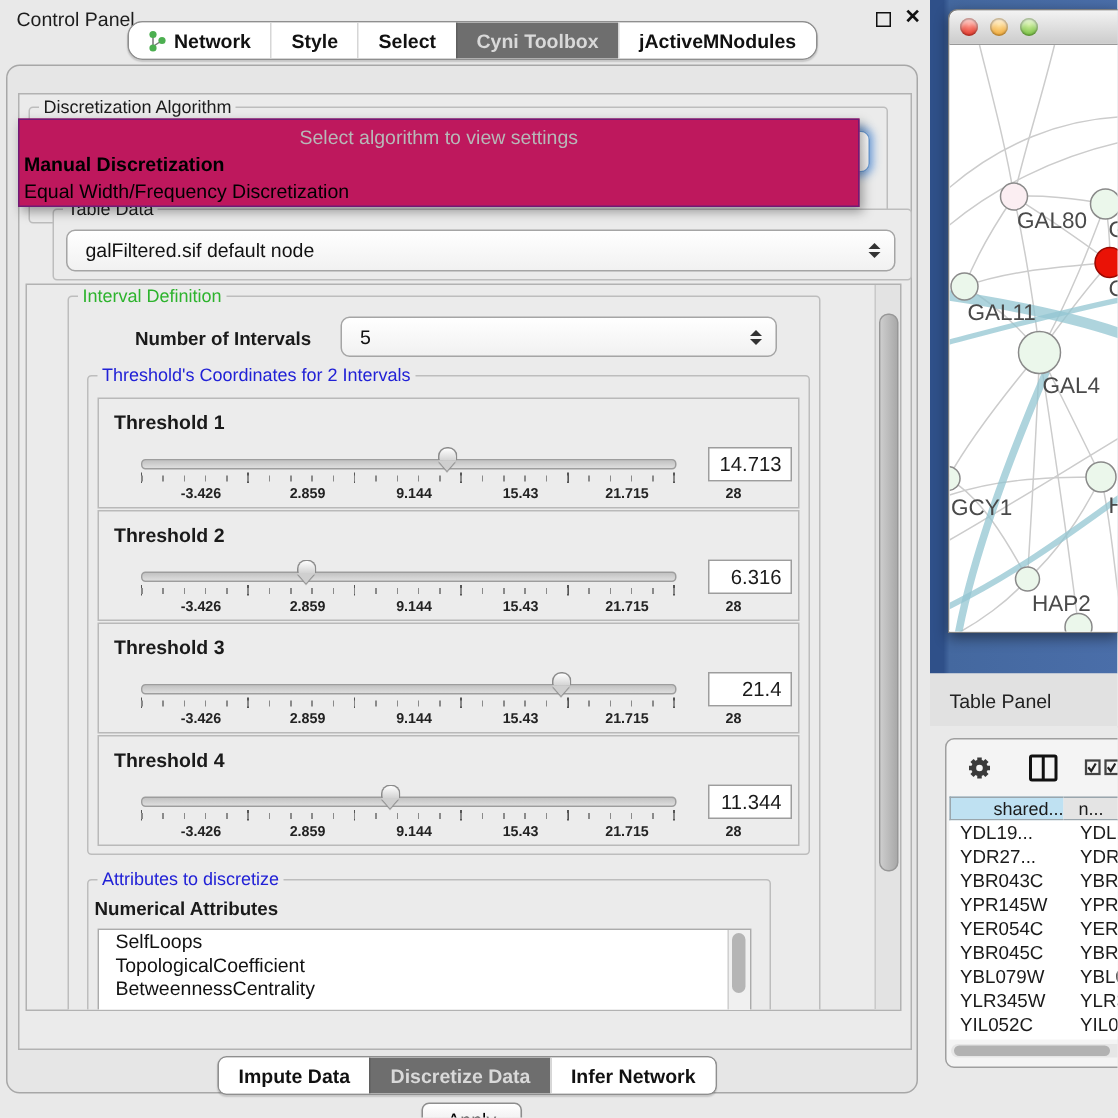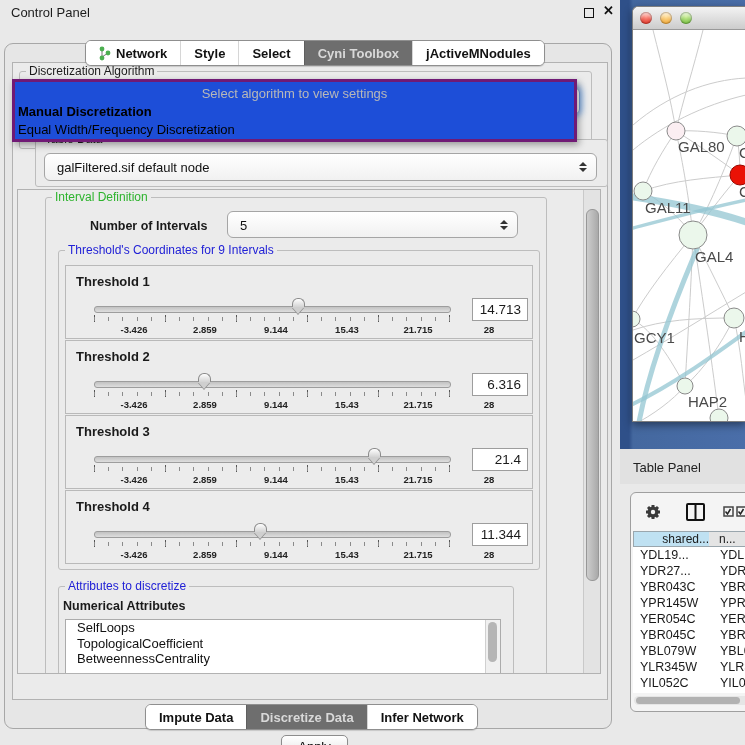--- a/index.html
+++ b/index.html
@@ -13,41 +13,41 @@
   #cp-close{position:absolute;left:603px;top:3px;font-size:13px;font-weight:bold;color:#111;}
   #outer-panel{position:absolute;left:4px;top:43px;width:606px;height:684px;
      border:1px solid #a7a7a7;border-radius:9px;background:#e6e6e6;}
   
   .tabbar{position:absolute;display:flex;height:24px;border:1px solid #8f8f8f;border-radius:6px;
      overflow:hidden;background:#fff;box-shadow:0 1px 1px rgba(0,0,0,.15);z-index:20;}
   .tabseg{display:flex;align-items:center;gap:5px;padding:0 13px;font-size:13px;font-weight:bold;
      color:#111;background:#fff;border-left:1px solid #d6d6d6;cursor:default;white-space:nowrap;}
   .tabseg:first-child{border-left:none;}
   .tabseg.sel{background:#6e6e6e;color:#d9d9d9;border-left-color:#5f5f5f;}
-  #top-tabs{left:85px;top:40px;}
+  #top-tabs{left:85px;top:14px;border-radius:10px;}
   #bottom-tabs{left:145px;top:704px;}
   
   #tab-content{position:absolute;left:12px;top:62px;width:594px;height:636px;
      border:1px solid #b2b2b2;background:#ebebeb;}
   
   .gbox{position:absolute;border:1px solid #bdbdbd;border-radius:3px;background:#ebebeb;}
   .gb-label{position:absolute;top:-8px;left:6px;font-size:12px;background:#ebebeb;padding:0 3px;white-space:nowrap;}
   .gb-green{color:#2db32d;} .gb-blue{color:#2121d6;} .gb-black{color:#1c1c1c;}
   
   .combo{position:absolute;background:linear-gradient(#ffffff,#f1f1f1);border:1px solid #a5a5a5;
      border-radius:6px;font-size:13px;color:#111;}
   .combo .val{position:absolute;left:12px;top:50%;transform:translateY(-50%);white-space:nowrap;text-align:right;}
   .stepper{position:absolute;right:9px;top:50%;transform:translateY(-50%);display:flex;flex-direction:column;gap:2px;}
   .stepper .up{width:0;height:0;border-left:4px solid transparent;border-right:4px solid transparent;border-bottom:4px solid #333;}
   .stepper .dn{width:0;height:0;border-left:4px solid transparent;border-right:4px solid transparent;border-top:4px solid #333;}
   #algo-combo{left:10px;top:15px;right:11px;height:26px;border-color:#6f9ed6;
      box-shadow:0 0 6px 2px rgba(96,150,220,.85);}
   
-  #algo-popup{position:absolute;left:12px;top:79px;width:559px;height:57px;background:#1d4ed8;
-     border:3px solid #701a75;box-shadow:2px 3px 7px rgba(0,0,0,.35);z-index:50;}
+  #algo-popup{position:absolute;left:12px;top:79px;width:559px;height:57px;background:#be185d;
+     border:1px solid #701a75;box-shadow:2px 3px 7px rgba(0,0,0,.35);z-index:50;}
   #popup-placeholder{text-align:center;color:#b8b8b8;font-size:13px;padding-top:4px;height:16px;}
   .popup-item{font-size:13px;padding:1px 2px 0 3px;line-height:17px;color:#000;}
   .popup-item.first{font-weight:bold;}
   
   #viewport{position:absolute;left:16px;top:188px;width:582px;height:483px;border:1px solid #b2b2b2;
      background:#ebebeb;overflow:hidden;}
   #v-scroll{position:absolute;right:0;top:0;bottom:0;width:16px;background:#e3e3e3;border-left:1px solid #c9c9c9;}
   #v-thumb{position:absolute;left:2px;top:19px;width:11px;height:370px;border-radius:6px;
      background:linear-gradient(90deg,#cdcdcd,#a9a9a9);border:1px solid #979797;}
   
@@ -182,21 +182,21 @@
         <span id="num-label">Number of Intervals</span>
         <div class="combo" id="num-combo">
           <span class="val">5</span>
           <span class="stepper">
               <span class="up"></span>
               <span class="dn"></span>
             </span>
         </div>
 
         <div id="thr-group">
-          <span class="gb-label gb-blue">Threshold's Coordinates for 9 Intervals</span>
+          <span class="gb-label gb-blue">Threshold's Coordinates for 2 Intervals</span>
           <div id="thr-rows">
               <div class="thr-panel" style="top: 14px;">
                 <div class="thr-label">Threshold 1</div>
                 <div class="sl-track"></div>
                 <div class="ticks-major"></div>
                 <div class="ticks-minor"></div>
                 <div class="tick-lab" style="left: 28px;">-3.426</div>
                 <div class="tick-lab" style="left: 99px;">2.859</div>
                 <div class="tick-lab" style="left: 170px;">9.144</div>
                 <div class="tick-lab" style="left: 241px;">15.43</div>

